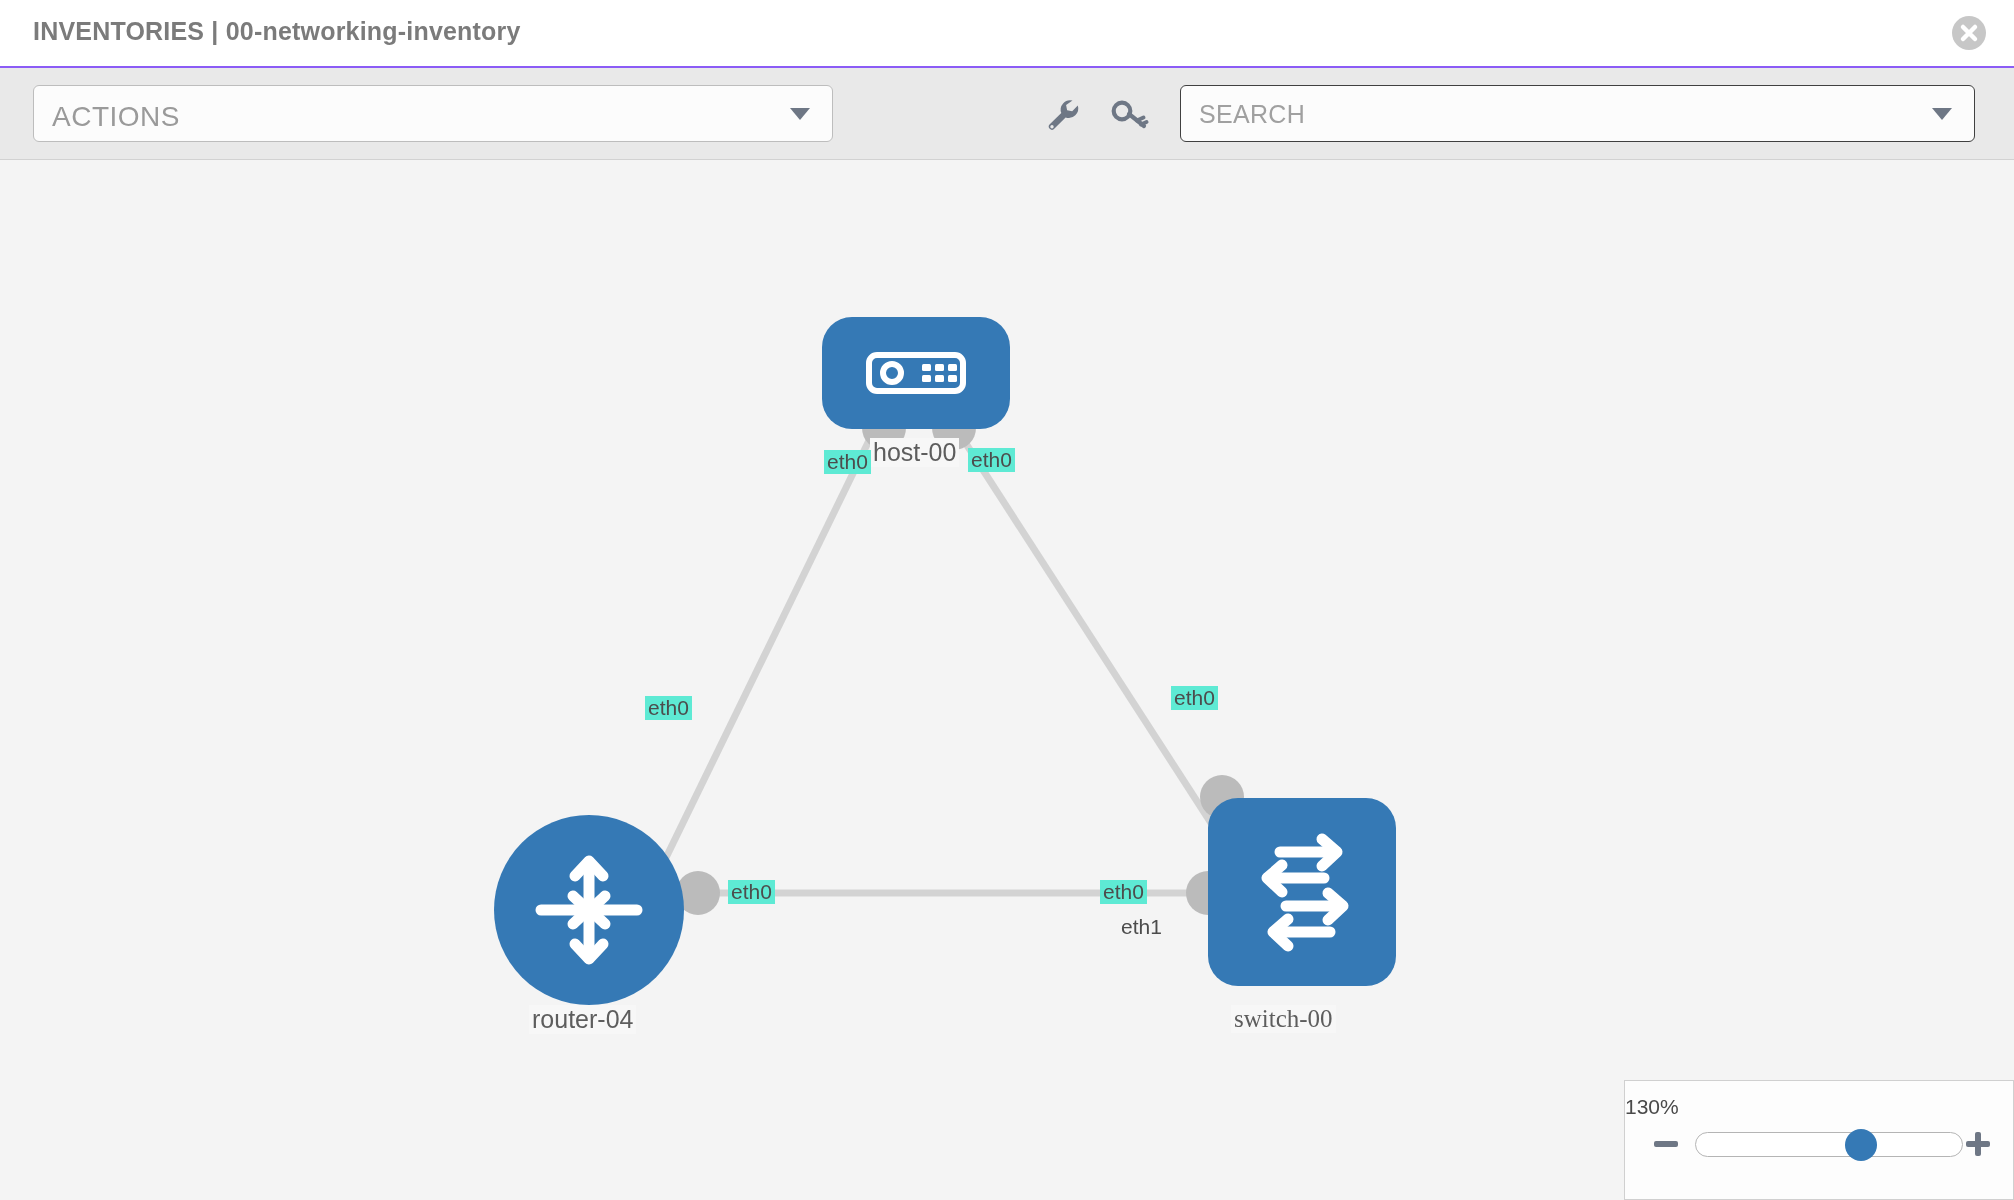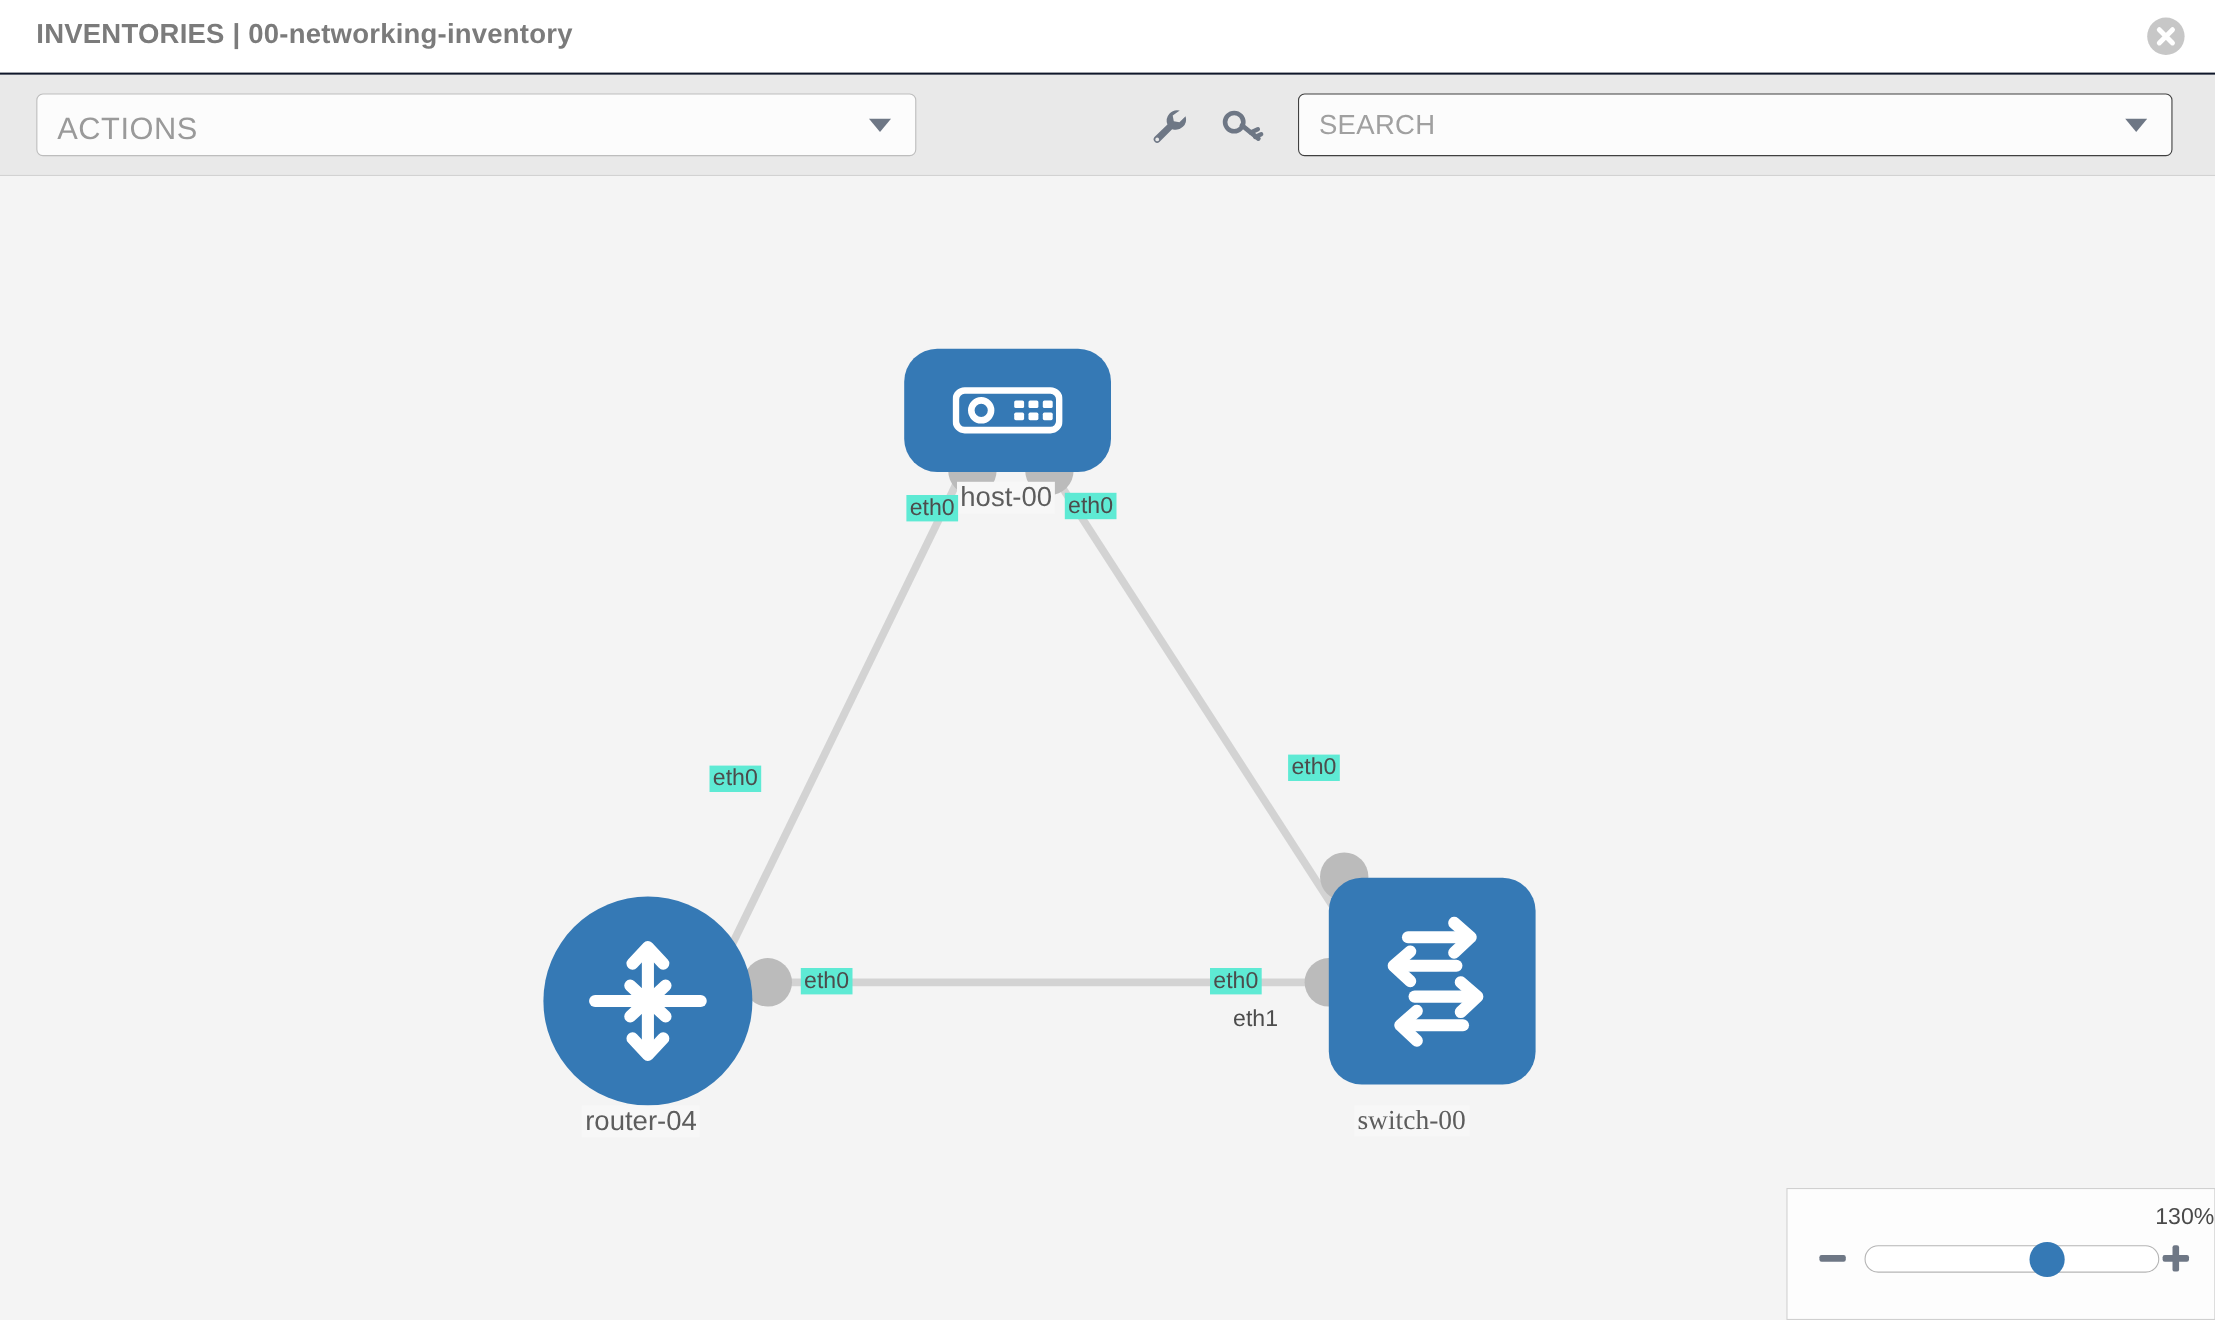--- a/index.html
+++ b/index.html
@@ -8,21 +8,21 @@
     overflow: hidden;
     background: #ffffff;
     font-family: "Liberation Sans", sans-serif;
   }
   #app { position: relative; width: 2014px; height: 1200px; }
 
   
   .header {
     position: absolute; left: 0; top: 0; width: 2014px; height: 68px;
     background: #ffffff;
-    border-bottom: 2px solid #0f172a;
+    border-bottom: 2px solid #8b5cf6;
   }
   .header-title {
     position: absolute; left: 33px; top: 17px;
     font-size: 25px; font-weight: bold;
     color: #7b7b7b; letter-spacing: 0.2px;
     white-space: nowrap;
   }
   .close-btn {
     position: absolute; right: 28px; top: 16px;
     width: 34px; height: 34px; border-radius: 50%;
@@ -133,21 +133,21 @@
 
   
   .zoom-panel {
     position: absolute; right: 0; bottom: 0;
     width: 390px; height: 120px;
     background: #fdfdfd;
     border: 1px solid #d0d0d0;
   }
   .zoom-value {
     position: absolute; left: 0; right: 0; top: 14px;
-    text-align: right;
+    text-align: left;
     font-size: 21px; color: #4a4a4a;
   }
   .zoom-minus, .zoom-plus {
     position: absolute; top: 48px;
     width: 30px; height: 30px;
     cursor: pointer; color: #6e7785;
   }
   .zoom-minus { left: 26px; }
   .zoom-plus  { right: 20px; }
   .zoom-slider {

